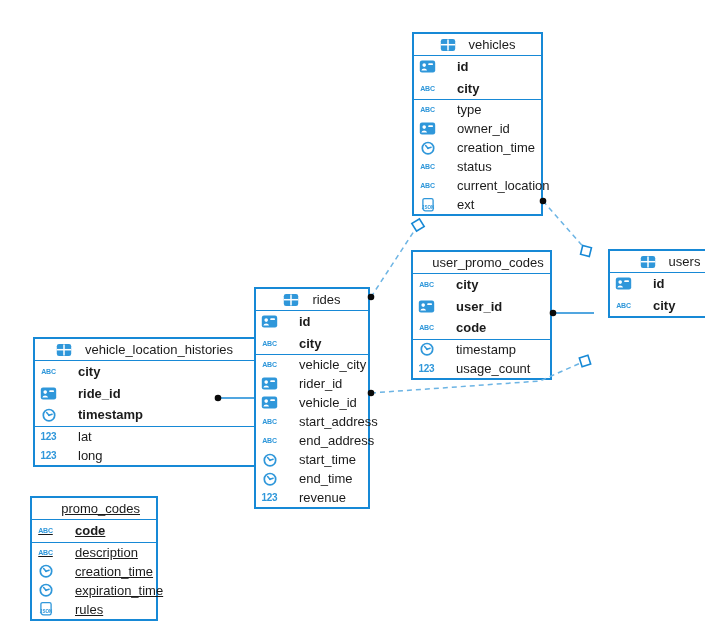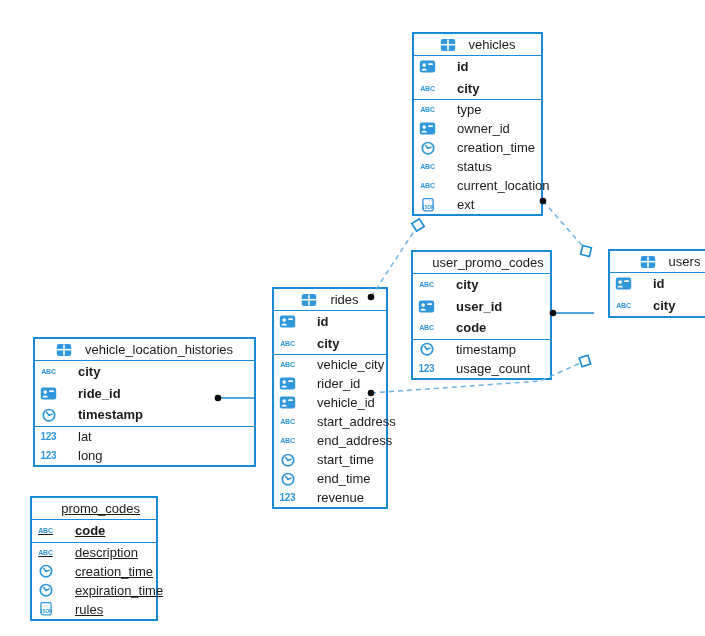--- a/index.html
+++ b/index.html
@@ -183,21 +183,21 @@
           <span>id</span>
         </div>
         <div class="row">
           <span class="icon-cell">
             <span class="type-text">ABC</span>
           </span>
           <span>city</span>
         </div>
       </div>
     </div>
-    <div class="tbl" style="left: 254px; top: 287px; width: 116px; margin-left: 18px;">
+    <div class="tbl" style="left: 254px; top: 287px; width: 116px;">
       <div class="tbl-header">
         <svg width="16" height="14" viewBox="0 0 16 14">
           <rect x="0.8" y="1" width="14.4" height="12" rx="2.2" fill="#2f97da"></rect>
           <line x1="0.8" y1="6.7" x2="15.2" y2="6.7" stroke="#fff" stroke-width="1.5"></line>
           <line x1="8" y1="1.4" x2="8" y2="12.6" stroke="#fff" stroke-width="1.5"></line>
         </svg>
         <span>rides</span>
       </div>
       <div class="sec-pk">
         <div class="row">

